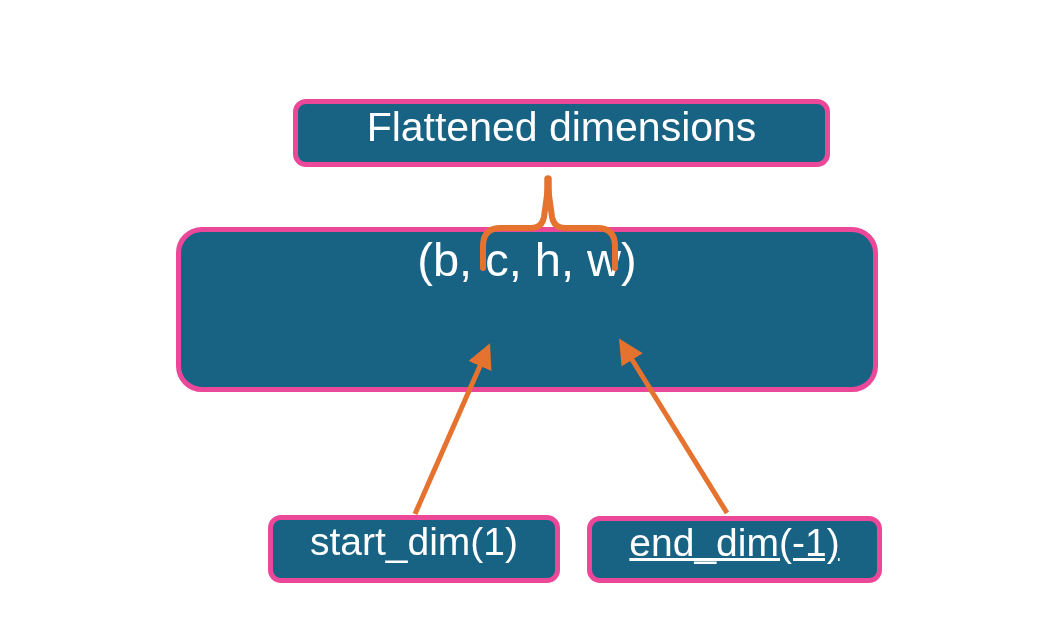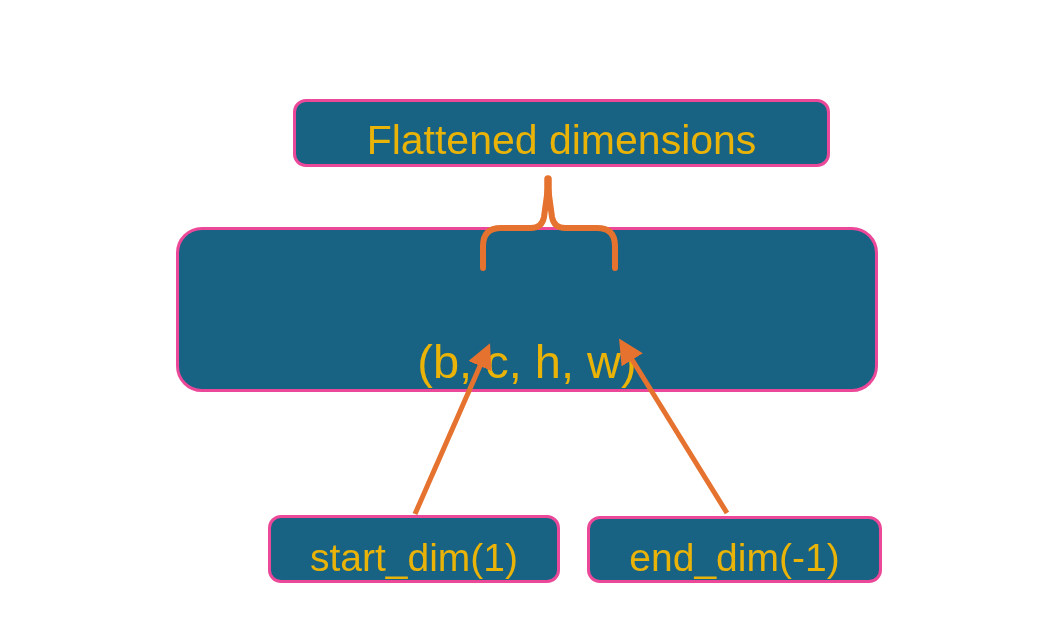--- a/index.html
+++ b/index.html
@@ -12,24 +12,24 @@
     position: relative;
     width: 1038px;
     height: 632px;
     background: #ffffff;
     overflow: hidden;
   }
   .node {
     position: absolute;
     box-sizing: border-box;
     background: #186283;
-    border: 3px solid #ec4899;
-    color: #eab308;
+    border: 5px solid #ec4899;
+    color: #ffffff;
     display: flex;
-    align-items: flex-end;
+    align-items: flex-start;
     justify-content: center;
     white-space: nowrap;
   }
   .node-top {
     left: 293px; top: 99px;
     width: 537px; height: 68px;
     border-radius: 13px;
     font-size: 41px;
   }
   .node-main {
@@ -42,20 +42,21 @@
     left: 268px; top: 515px;
     width: 292px; height: 68px;
     border-radius: 13px;
     font-size: 39px;
   }
   .node-br {
     left: 587px; top: 516px;
     width: 295px; height: 67px;
     border-radius: 13px;
     font-size: 39px;
+    text-decoration: underline;
   }
   .connector-layer {
     position: absolute;
     left: 0; top: 0;
     width: 1038px;
     height: 632px;
     pointer-events: none;
     z-index: 2;
   }
 </style>

